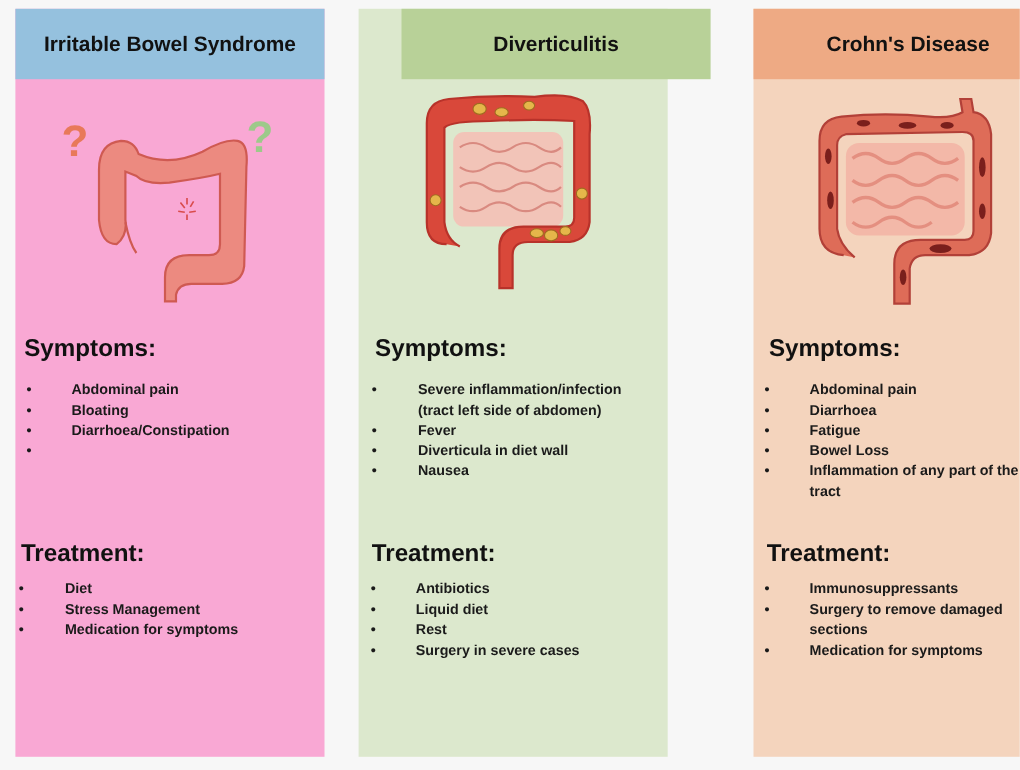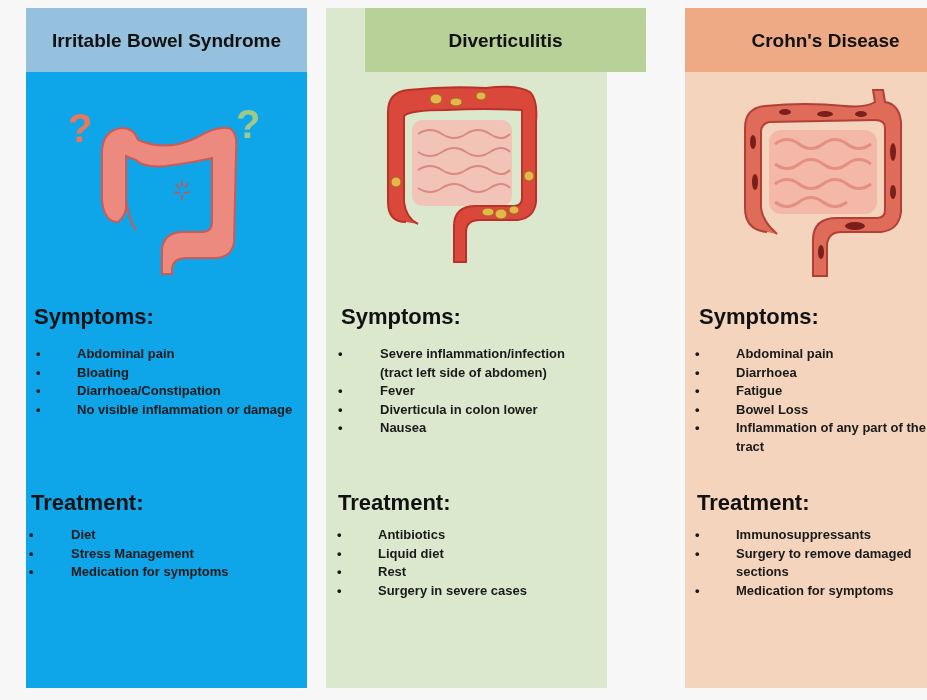--- a/index.html
+++ b/index.html
@@ -6,21 +6,21 @@
   body {
     width:927px; height:700px; overflow:hidden;
     background:#f7f7f7;
     font-family:"Liberation Sans", sans-serif;
     position:relative;
   }
   .panel {
     position:absolute; top:8px; width:281px; height:680px;
     box-sizing:border-box;
   }
-  #p-ibs { left:26px; background:#0ea5e9; }
+  #p-ibs { left:14px; background:#f9a8d4; }
   #p-div { left:326px; background:#dce8cd; }
   #p-cro { left:638px; background:#f4d4bd;margin-left:47px; }
   .hdr {
     position:absolute; left:0; top:0; width:100%; height:64px;
     display:flex; align-items:center; justify-content:center;
     text-align:center; font-weight:bold; font-size:19px; line-height:21px;
     color:#111; box-sizing:border-box; padding:0 6px;
   }
   #p-ibs .hdr { background:#95c1de; }
   #p-div .hdr { background:#b8d198;margin-left:39px; }
@@ -61,21 +61,21 @@
       <g stroke="#d94c4c" stroke-width="1.5" fill="none">
         <path d="M150 112 l4 5 M156 108 l0 6 M162 111 l-3 5 M148 120 l6 1 M164 120 l-6 1 M156 128 l0 -5"></path>
       </g>
     </svg>
   </div>
   <div class="sec-title" style="left:8px; top:296px;">Symptoms:</div>
   <ul class="bl" style="left:10px; top:337px; width:265px;">
     <li style="padding-left:41px"><span class="dot">•</span><span>Abdominal pain</span></li>
     <li style="padding-left:41px"><span class="dot">•</span><span>Bloating</span></li>
     <li style="padding-left:41px"><span class="dot">•</span><span>Diarrhoea/Constipation</span></li>
-    <li style="padding-left:41px"><span class="dot">•</span><span>No visible inflammation or damage</span></li>
+    <li style="padding-left:41px"><span class="dot">•</span></li>
   </ul>
   <div class="sec-title" style="left:5px; top:482px;">Treatment:</div>
   <ul class="bl" style="left:3px; top:518px; width:270px;">
     <li style="padding-left:42px"><span class="dot">•</span><span>Diet</span></li>
     <li style="padding-left:42px"><span class="dot">•</span><span>Stress Management</span></li>
     <li style="padding-left:42px"><span class="dot">•</span><span>Medication for symptoms</span></li>
   </ul>
 </div>
 
 <div class="panel" id="p-div">
@@ -99,21 +99,21 @@
         <ellipse cx="162" cy="140" rx="6" ry="4"></ellipse>
         <ellipse cx="175" cy="142" rx="6" ry="5"></ellipse>
         <ellipse cx="188" cy="138" rx="5" ry="4"></ellipse>
       </g>
     </svg>
   </div>
   <div class="sec-title" style="left:15px; top:296px;">Symptoms:</div>
   <ul class="bl" style="left:12px; top:337px; width:265px;">
     <li><span class="dot">•</span><span>Severe inflammation/infection</span><br><span>(tract left side  of abdomen)</span></li>
     <li><span class="dot">•</span><span>Fever</span></li>
-    <li><span class="dot">•</span><span>Diverticula in colon lower</span></li>
+    <li><span class="dot">•</span><span>Diverticula in diet wall</span></li>
     <li><span class="dot">•</span><span>Nausea</span></li>
   </ul>
   <div class="sec-title" style="left:12px; top:482px;">Treatment:</div>
   <ul class="bl" style="left:11px; top:518px; width:265px;">
     <li style="padding-left:41px"><span class="dot">•</span><span>Antibiotics</span></li>
     <li style="padding-left:41px"><span class="dot">•</span><span>Liquid diet</span></li>
     <li style="padding-left:41px"><span class="dot">•</span><span>Rest</span></li>
     <li style="padding-left:41px"><span class="dot">•</span><span>Surgery in severe cases</span></li>
   </ul>
 </div>

